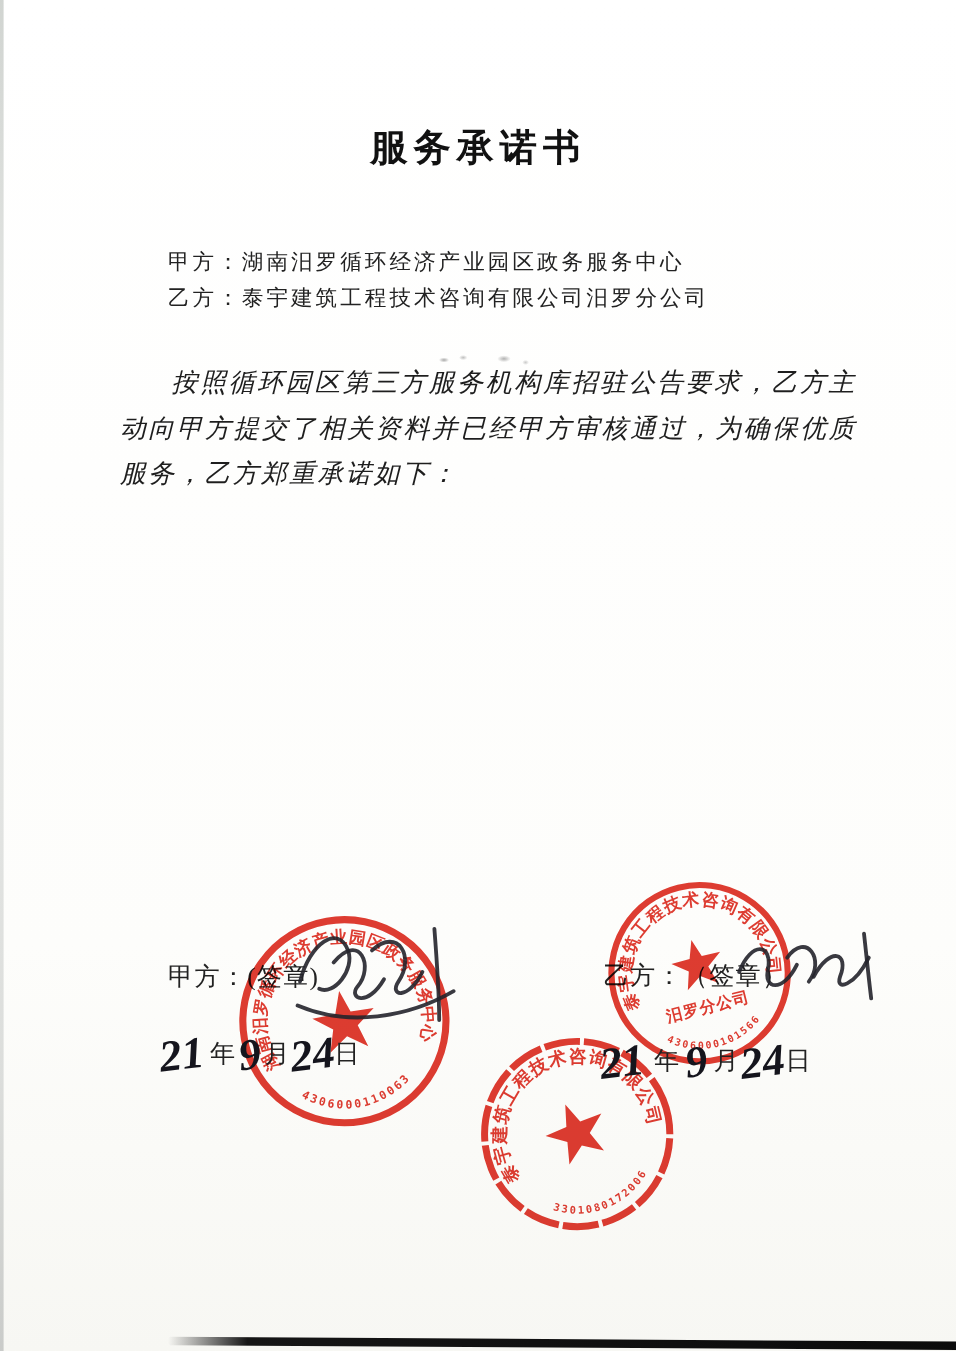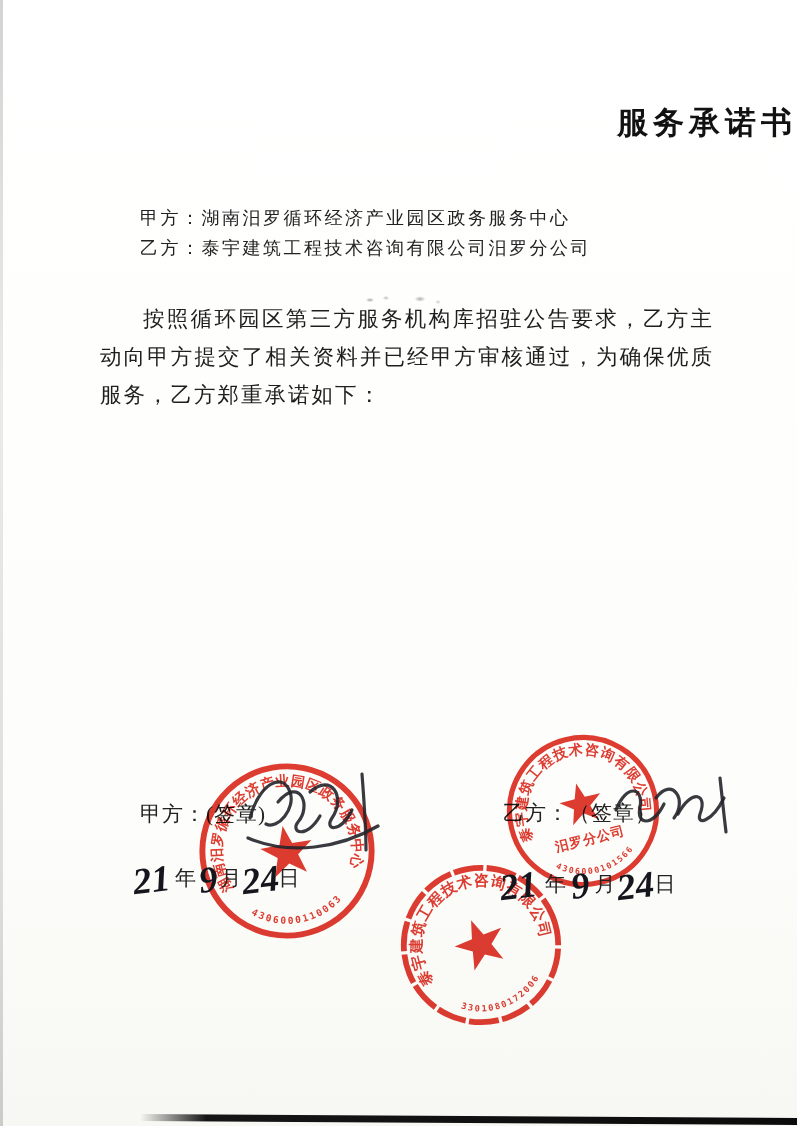--- a/index.html
+++ b/index.html
@@ -20,21 +20,21 @@
     opacity:.85;
   }
   .scan-band{
     position:absolute;left:140px;top:1116px;width:662px;height:7px;
     background:linear-gradient(90deg,rgba(12,12,12,0) 0%,#151515 10%,#0b0b0b 100%);
     transform:rotate(0.35deg);
     border-radius:2px;
   }
   .doc-title{
     position:absolute;left:0;right:0;top:102px;
-    text-align:right;
+    text-align:center;
     font-family:"Liberation Sans",sans-serif;
     font-weight:700;font-size:31px;letter-spacing:5px;color:#111;
   }
   .party-line{
     position:absolute;left:140px;
     font-size:18px;letter-spacing:2.5px;color:#222;
     white-space:nowrap;
   }
   .party-a{top:206px;}
   .party-b{top:236px;}
@@ -45,21 +45,21 @@
       radial-gradient(5px 3px at 34px 8px,rgba(70,70,70,.35),rgba(70,70,70,0) 70%),
       radial-gradient(8px 4px at 68px 9px,rgba(60,60,60,.4),rgba(60,60,60,0) 70%),
       radial-gradient(4px 3px at 86px 12px,rgba(80,80,80,.3),rgba(80,80,80,0) 70%);
     filter:blur(.4px);
   }
   .body-text{
     position:absolute;left:100px;top:300px;width:614px;
     font-size:21.5px;line-height:38px;letter-spacing:2px;
     text-align:justify;color:#1e1e1e;
   }
-  .body-text p{margin:0;text-indent:2em;}
+  .body-text p{margin:0;text-indent:2em;font-style:italic;}
   .sig-label{
     position:absolute;font-size:21px;letter-spacing:1px;color:#222;white-space:nowrap;z-index:1;
   }
   .sig-label-a{left:140px;top:800px;}
   .sig-label-b{left:503px;top:799px;}
   .date-line{
     position:absolute;display:flex;align-items:flex-end;
     font-size:21px;color:#222;z-index:3;white-space:nowrap;
   }
   .date-a{left:133px;top:862px;}

